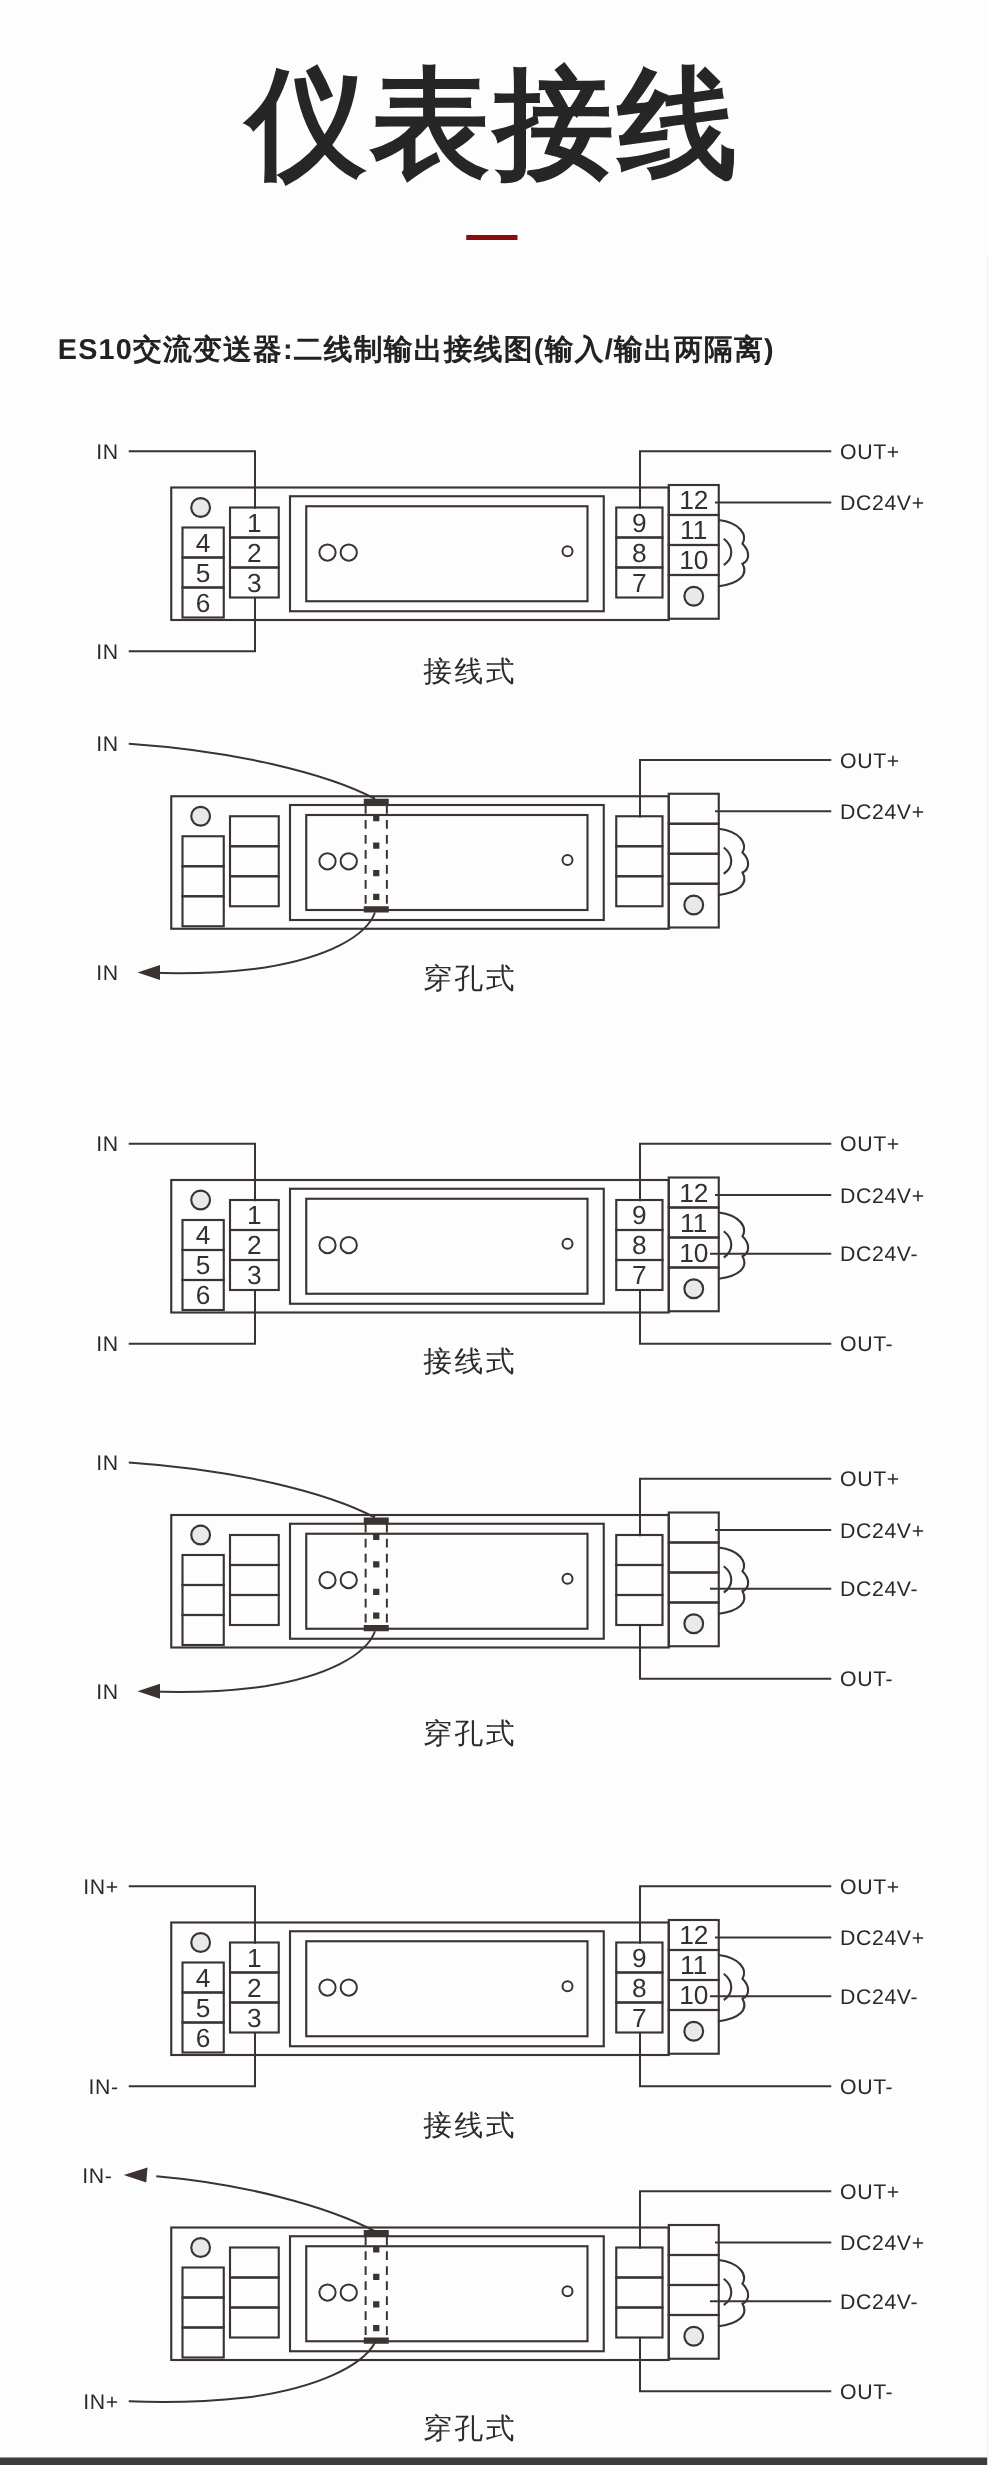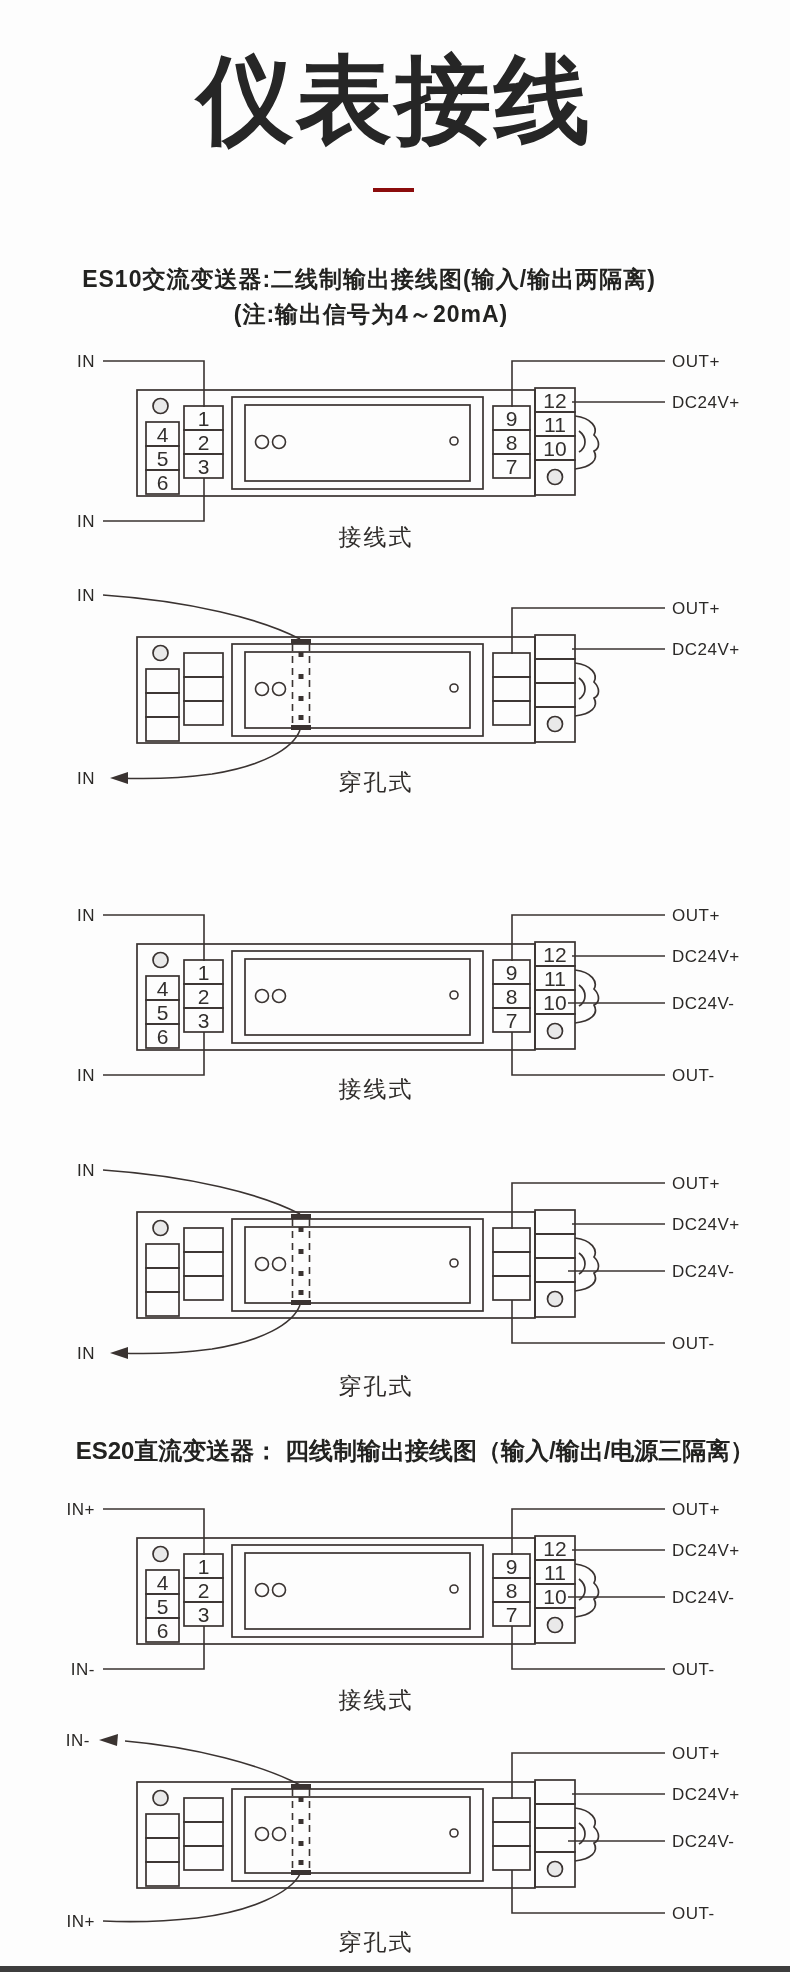--- a/index.html
+++ b/index.html
@@ -12,21 +12,21 @@
     position:absolute;top:52px;left:0;width:790px;
     text-align:center;font-size:96px;line-height:1;font-weight:900;
     color:#262626;letter-spacing:3px;
   }
   .accent-dash{
     position:absolute;top:188px;left:373px;width:41px;height:4px;
     background:#8b0c0c;
   }
   .sec-heading{
     position:absolute;font-weight:700;color:#222220;text-align:center;
-    line-height:1.25;white-space:nowrap;padding-left:36px;
+    line-height:1.25;white-space:nowrap;
   }
   .h1l1{top:265px;left:0;width:666px;font-size:23px;letter-spacing:1px;}
   .h1l2{top:300px;left:0;width:670px;font-size:23px;letter-spacing:1px;}
   .h2{top:842px;left:0;width:754px;font-size:24px;}
   .h3{top:1436px;left:0;width:758px;font-size:24px;}
   svg.diag{position:absolute;left:0;}
   .ln{fill:none;stroke:#3a3331;stroke-width:1.7;}
   .wire{fill:none;stroke:#3a3331;stroke-width:1.6;}
   .dash{stroke-dasharray:7 5;}
   .circle-fill{fill:#e9e9e9;stroke:#3a3331;stroke-width:1.7;}
@@ -43,21 +43,20 @@
 </style>
 </head>
 <body>
 
 <div class="page">
 
   <div class="main-title">仪表接线</div>
   <div class="accent-dash"></div>
 
   <div class="sec-heading h1l1">ES10交流变送器:二线制输出接线图(输入/输出两隔离)</div>
-  <div class="sec-heading h1l2">(注:输出信号为4～20mA)</div>
 
   <svg class="diag" style="top:330px" width="790" height="230" viewBox="0 330 790 230">
     <g>
       <path class="wire" d="M103 361 H204 V407"></path>
       <path class="wire" d="M204 478 V521 H103"></path>
       <path class="wire" d="M665 361 H512 V407"></path>
       <path class="wire" d="M572 402 H665"></path>
     </g>
     <g>
       <rect class="ln" x="137" y="390" width="398" height="106"></rect>
@@ -268,21 +267,20 @@
       <text class="lbl end" x="95" y="1176">IN</text>
       <text class="lbl end" x="95" y="1359">IN</text>
       <text class="lbl" x="672" y="1189">OUT+</text>
       <text class="lbl" x="672" y="1230">DC24V+</text>
       <text class="lbl" x="672" y="1277">DC24V-</text>
       <text class="lbl" x="672" y="1349">OUT-</text>
     </g>
     <text class="cap" x="376" y="1394">穿孔式</text>
   </svg>
 
-  <div class="sec-heading h3">ES20直流变送器： 四线制输出接线图（输入/输出/电源三隔离）</div>
 
   <svg class="diag" style="top:1490px" width="790" height="240" viewBox="0 1490 790 240">
     <g>
       <path class="wire" d="M103 1509 H204 V1555"></path>
       <path class="wire" d="M204 1626 V1669 H103"></path>
       <path class="wire" d="M665 1509 H512 V1555"></path>
       <path class="wire" d="M572 1550 H665"></path>
       <path class="wire" d="M568 1597 H665"></path>
       <path class="wire" d="M512 1626 V1669 H665"></path>
     </g>

